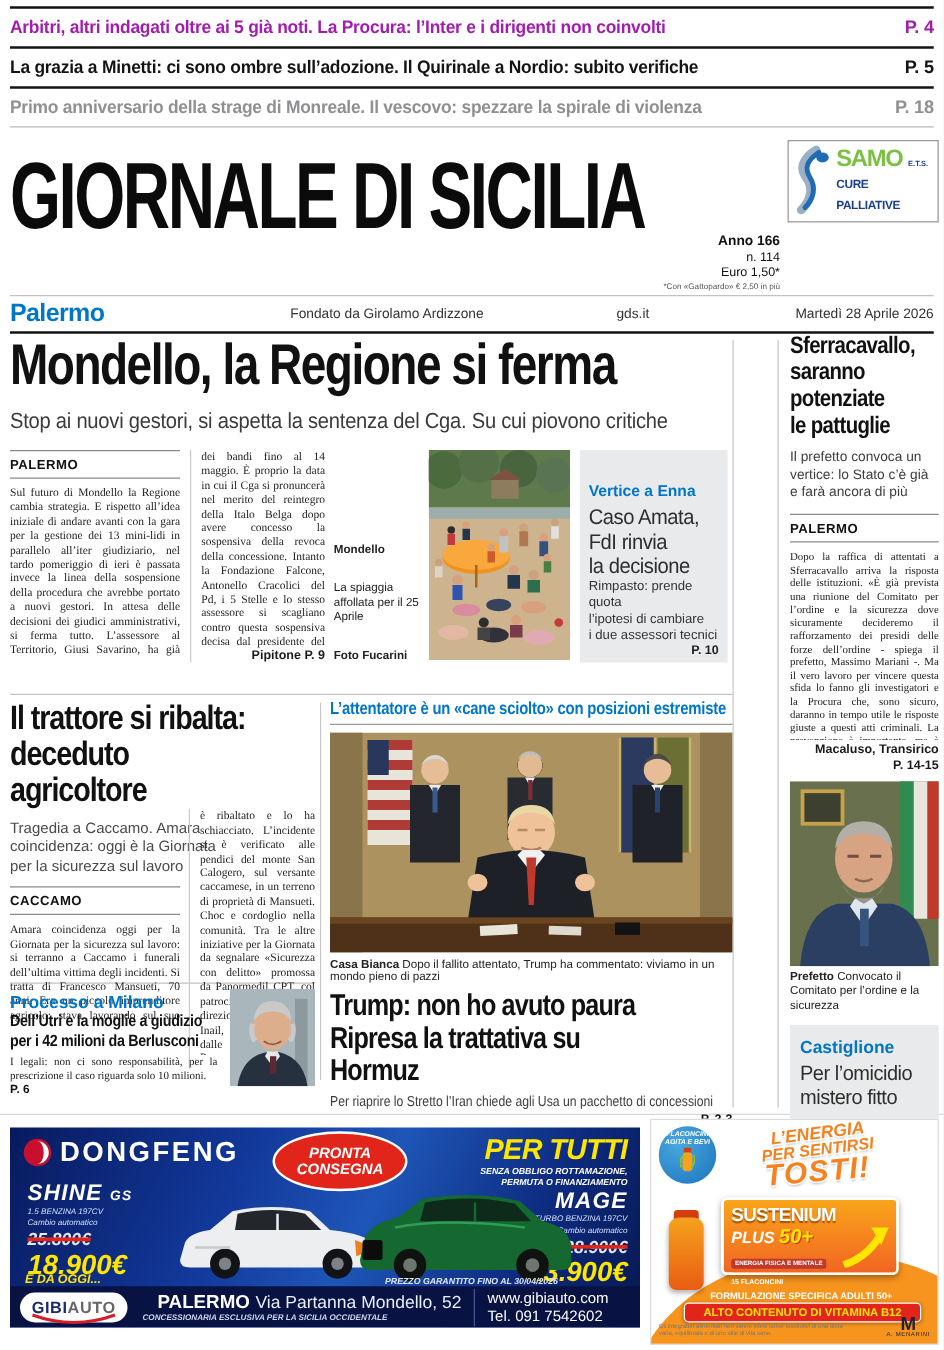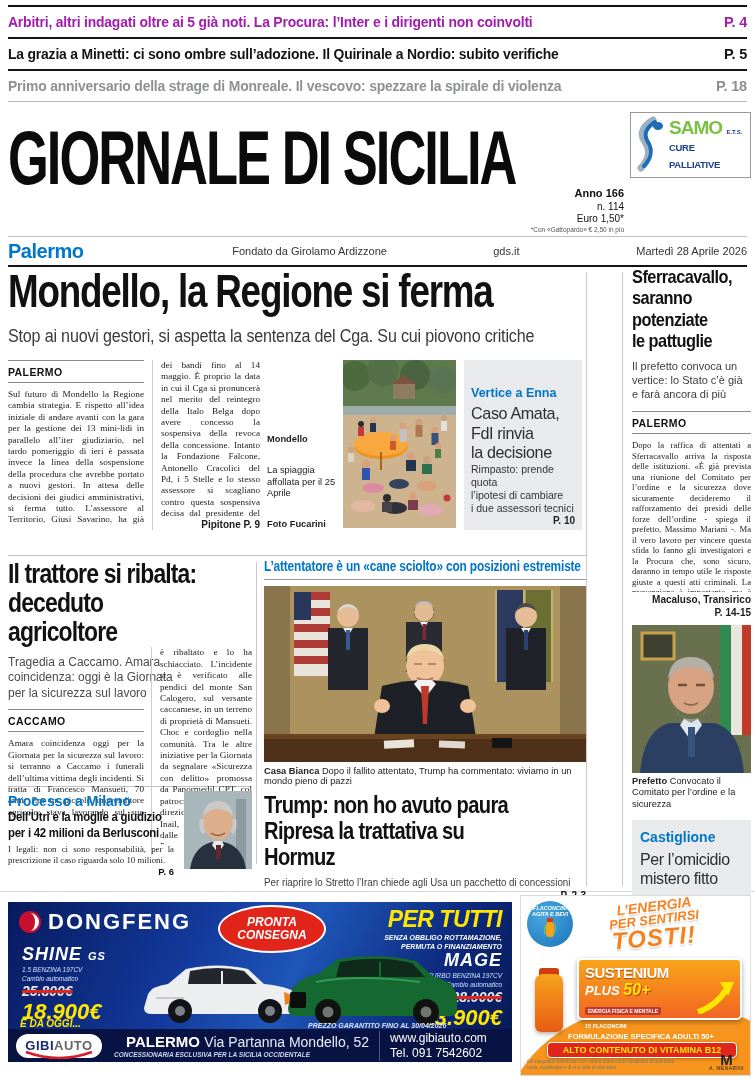--- a/index.html
+++ b/index.html
@@ -72,21 +72,21 @@
   .tr-c1{width:136px;}
   .tr-c1 .body-txt{height:80px;overflow:hidden;margin-top:6px;}
   .tr-c2{width:92px;margin-left:7px;padding-left:8px;border-left:1px solid #ccc;
          display:flex;flex-direction:column;height:208px;margin-top:-62px;}
   .tr-c2 .body-txt{flex:1;overflow:hidden;}
   
   .mi-h{font-size:13px;font-weight:bold;line-height:1.2;letter-spacing:-0.3px;white-space:pre-line;
         transform:scaleX(0.88);transform-origin:left top;}
   .mi-t{font-family:"Liberation Serif",serif;font-size:8.8px;line-height:1.25;color:#1c1c1c;
         width:166px;text-align:justify;margin-top:4px;}
-  .mi-p{width:166px;text-align:right;font-weight:bold;font-size:9.5px;}
+  .mi-p{width:166px;text-align:left;font-weight:bold;font-size:9.5px;}
   
   .tp-strap{color:#0076c8;font-weight:bold;font-size:14px;letter-spacing:-0.2px;white-space:nowrap;
             transform:scaleX(0.85);transform-origin:left top;}
   .tp-cap{font-size:9.3px;color:#222;margin-top:4px;}
   .tp-h{font-size:24px;font-weight:bold;line-height:1.08;letter-spacing:-0.8px;white-space:pre-line;
         margin-top:6px;transform:scaleX(0.84);transform-origin:left top;}
   .tp-sf{font-size:11.5px;color:#3d3d3d;margin-top:6px;white-space:nowrap;transform:scaleX(0.85);
          transform-origin:left top;}
   .tp-p{text-align:right;font-weight:bold;font-size:10px;margin-top:2px;}
   
@@ -144,21 +144,21 @@
              font-style:italic;font-size:5.5px;text-align:center;line-height:1.15;
              display:flex;flex-direction:column;align-items:center;justify-content:flex-start;padding-top:4px;box-sizing:border-box;}
   .sus-slogan{position:absolute;left:58px;top:2px;width:150px;text-align:center;color:#f58220;
               font-weight:bold;font-style:italic;
               text-shadow:-1px -1px 0 #fff,1px -1px 0 #fff,-1px 1px 0 #fff,1px 1px 0 #fff,0 2px 2px rgba(0,0,0,.25);}
   .sl1{font-size:14px;transform:rotate(-7deg);}
   .sl2{font-size:13px;transform:rotate(-7deg);margin-top:-2px;}
   .sl3{font-size:24px;transform:rotate(-5deg);margin-top:-3px;letter-spacing:1px;}
   .sus-swoosh{position:absolute;left:-20px;top:108px;width:290px;height:120px;background:#f7941d;
               border-radius:50% 50% 0 0/90% 70% 0 0;transform:rotate(-6deg);}
-  .sus-box{position:absolute;left:56px;top:62px;width:165px;height:62px;border-radius:5px;
+  .sus-box{position:absolute;left:56px;top:62px;width:142px;height:62px;border-radius:5px;
            background:linear-gradient(180deg,#f9a51a,#f26522);border:2px solid #fff;
            box-shadow:0 2px 5px rgba(0,0,0,.35);padding:4px 6px;box-sizing:border-box;color:#fff;}
   .sus-name{font-weight:bold;font-size:15px;letter-spacing:-0.5px;text-shadow:0 1px 1px #a34d00;}
   .sus-plus{font-weight:bold;font-style:italic;font-size:13px;color:#fff;}
   .sus-plus .n{color:#ffe600;font-size:16px;text-shadow:1px 1px 0 #c0392b;}
   .sus-sub{background:#c0392b;display:inline-block;font-size:5px;font-weight:bold;padding:1px 3px;
            border-radius:2px;margin-top:2px;}
   .sus-count{font-size:5.5px;font-weight:bold;margin-top:6px;}
   .sus-bottle{position:absolute;left:14px;top:78px;width:28px;height:58px;
               background:linear-gradient(180deg,#f6a21c,#e85c12);border-radius:8px 8px 6px 6px;

